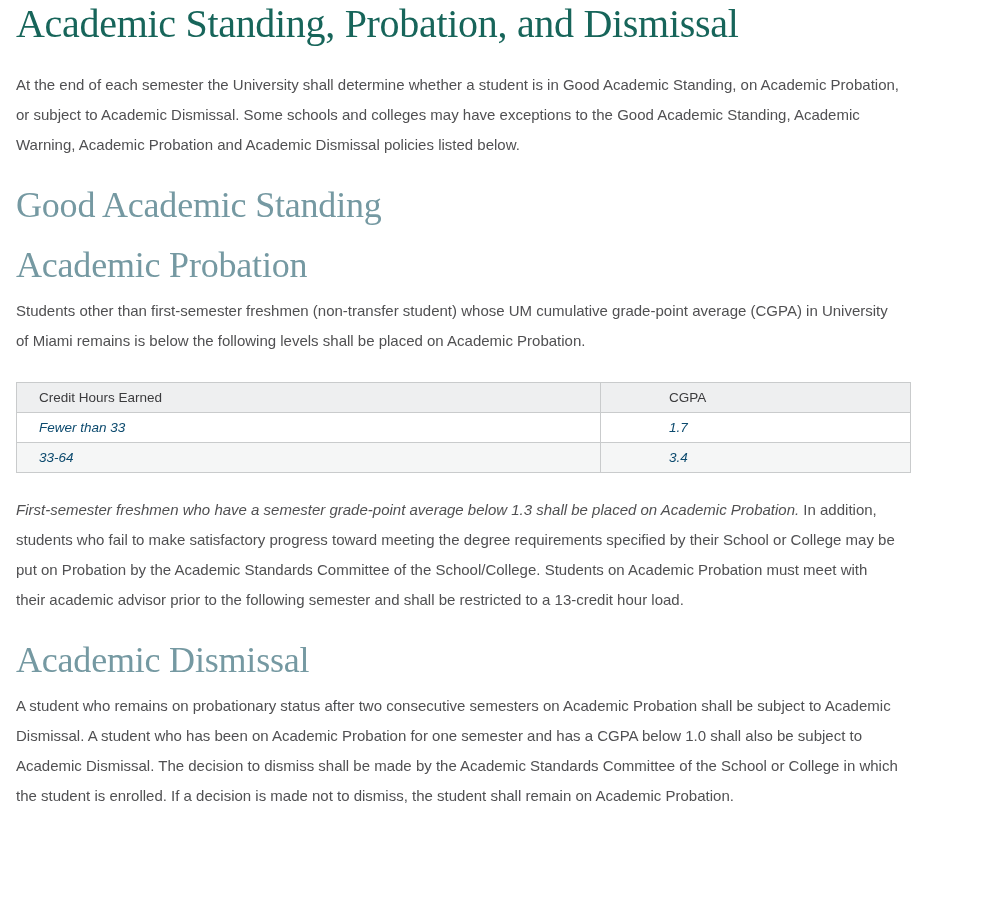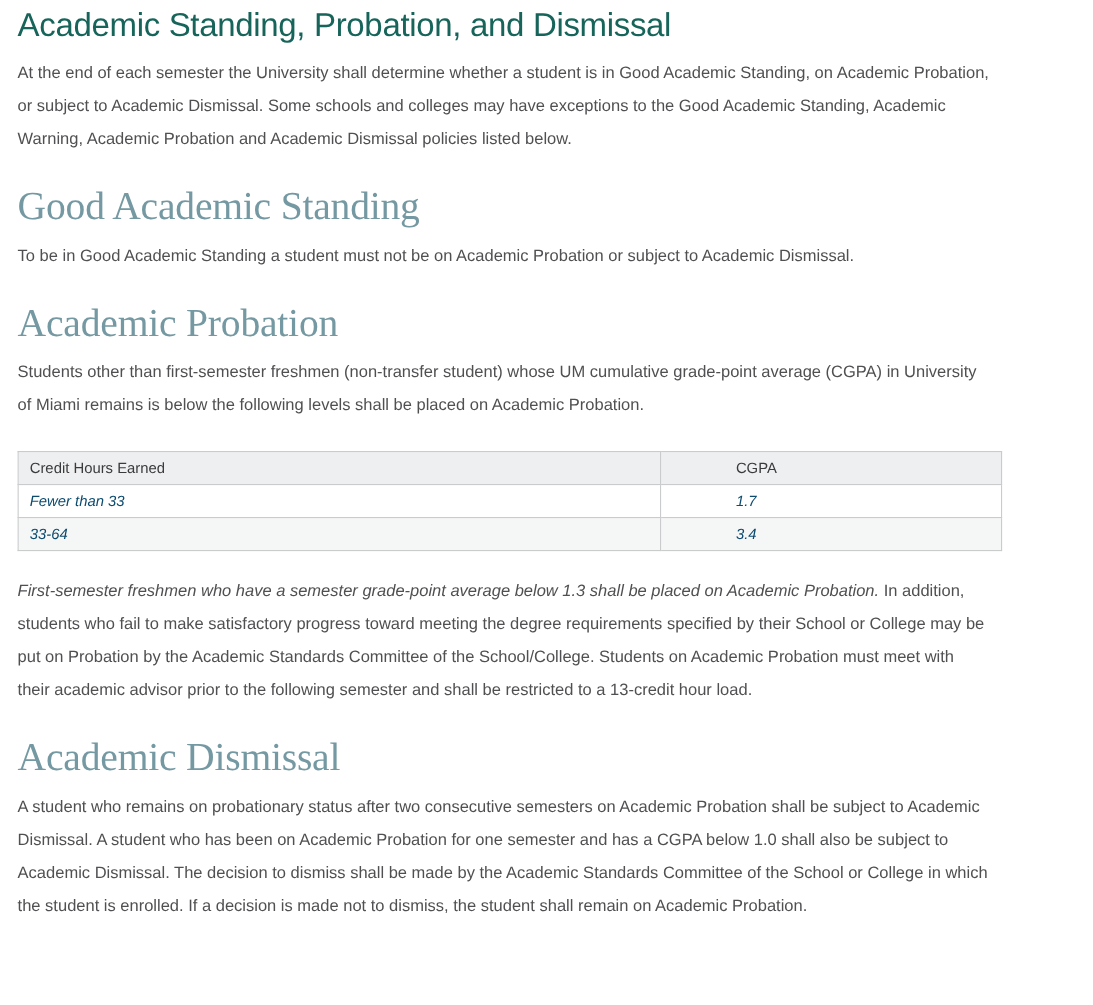--- a/index.html
+++ b/index.html
@@ -15,27 +15,27 @@
   body{
     font-family:"Liberation Sans", sans-serif;
     color:var(--body-text,#505052);
     width:994px;
   }
   .content{
     width:899px;
     padding:6px 0 20px 16px;
   }
   h1{
-    font-family:Liberation Sans, sans-serif;
+    font-family:Liberation Serif, serif;
     font-weight:400;
-    font-size:30px;
+    font-size:40px;
     line-height:36px;
     letter-spacing:-0.3px;
     color:var(--heading-primary,#17655a);
-    margin:0 0 10px 0;
+    margin:0 0 28px 0;
   }
   h2{
     font-family:"Liberation Serif", serif;
     font-weight:400;
     font-size:36px;
     line-height:30px;
     letter-spacing:-0.2px;
     color:var(--heading-secondary,#7599a2);
     margin:30px 0 16px 0;
   }
@@ -47,21 +47,21 @@
   p em{}
   table{
     width:895px;
     border-collapse:collapse;
     margin:10px 0 22px 0;
     font-size:13.5px;
   }
   th,td{
     border:1px solid var(--table-border,#c9cbcc);
     text-align:left;
-    padding:6px 10px;
+    padding:6px 22px;
     height:30px;
     line-height:17px;
   }
   th{
     background:var(--table-header-bg,#eeeff0);
     font-weight:400;
     color:#3b3b3d;
   }
   td{color:#0c4a6e;font-style:italic;}
   th.col2,td.col2{padding-left:68px;margin-top:16px;}
@@ -72,21 +72,20 @@
 <body>
 
 <div class="content">
 
   <h1>Academic Standing, Probation, and Dismissal</h1>
 
   <p>At the end of each semester the University shall determine whether a student is in Good Academic Standing, on Academic Probation, or subject to Academic Dismissal. Some schools and colleges may have exceptions to the Good Academic Standing, Academic Warning, Academic Probation and Academic Dismissal policies listed below.</p>
 
   <h2>Good Academic Standing</h2>
 
-  <p>To be in Good Academic Standing a student must not be on Academic Probation or subject to Academic Dismissal.</p>
 
   <h2>Academic Probation</h2>
 
   <p>Students other than first-semester freshmen (non-transfer student) whose UM cumulative grade-point average (CGPA) in University of Miami remains is below the following levels shall be placed on Academic Probation.</p>
 
   <table>
     <colgroup>
       <col style="width:584px">
       <col>
     </colgroup>

